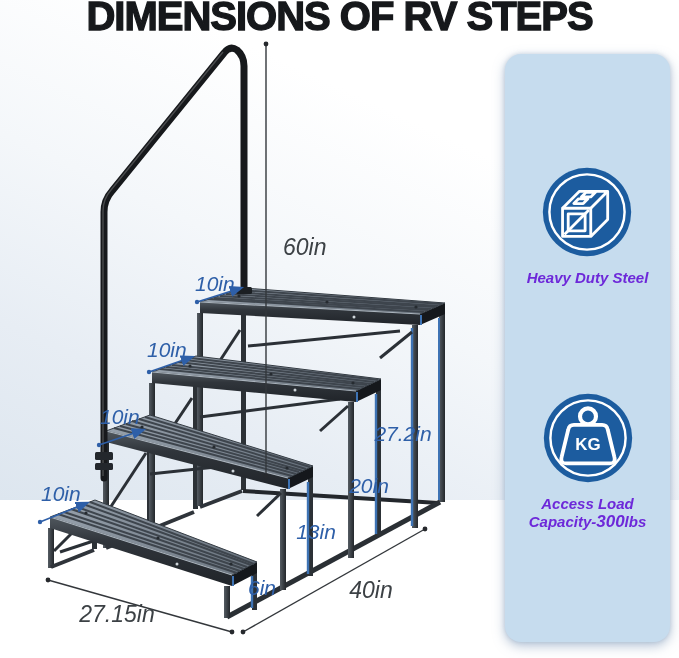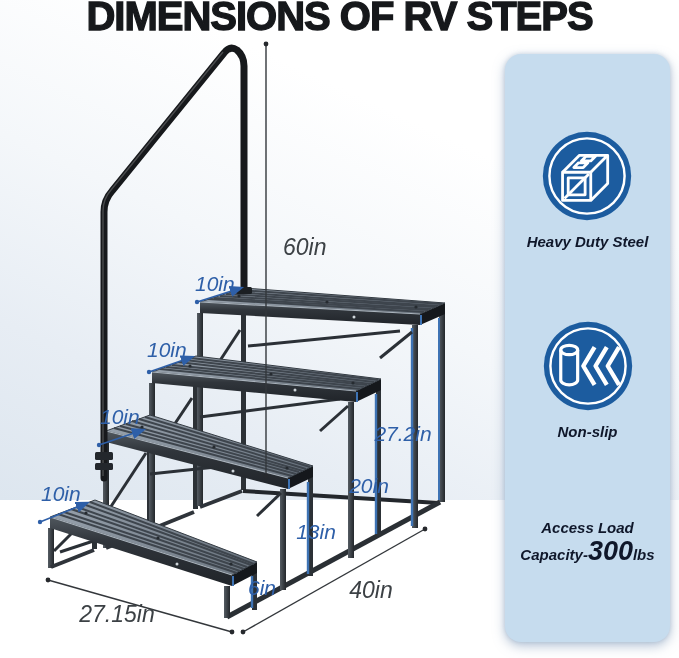--- a/index.html
+++ b/index.html
@@ -13,22 +13,22 @@
   .dimDark{font-style:italic;font-size:23px;fill:#3c4145;}
   .dimBlue{font-style:italic;font-size:21px;fill:#2e5fa8;}
   .panel{position:absolute;left:505px;top:54px;width:165px;height:588px;
          background:#c6dcee;border-radius:16px;
          box-shadow:0 4px 12px rgba(110,140,175,.5),0 0 4px rgba(130,155,185,.35);
          display:flex;flex-direction:column;align-items:center;justify-content:space-evenly;
          padding:6px 4px;box-sizing:border-box;}
   .feature{display:flex;flex-direction:column;align-items:center;}
   .badge{width:94px;height:94px;}
   .caption{margin-top:10px;text-align:center;font-style:italic;font-weight:700;
-           font-size:15px;color:#0f172a;line-height:1.15;}
-  .bigNum{font-size:27px;}
+           font-size:15px;color:#6d28d9;line-height:1.15;}
+  .bigNum{font-size:17px;}
 </style>
 </head>
 <body>
 
 <div class="stage">
 
   <h1 class="title">DIMENSIONS OF RV STEPS</h1>
 
   <svg class="scene" width="679" height="658" viewBox="0 0 679 658">
     <defs>
@@ -235,42 +235,31 @@
             <path d="M-26,-4 L-8,-22 L22,-22 L4,-4"></path>
             <path d="M22,-22 L22,8 L4,26"></path>
             <path d="M-14,-9 l10,0 l5,-5 l-10,0 z"></path>
             <path d="M-6,-16 l10,0 l5,-5 l-10,0 z"></path>
           </g>
         </svg>
       </div>
       <div class="caption">Heavy Duty Steel</div>
     </div>
 
+
     <div class="feature">
       <div class="badge">
         <svg width="94" height="94" viewBox="-50 -50 100 100">
           <circle r="47" fill="#1c5c9f"></circle>
             <circle r="40" fill="none" stroke="#fff" stroke-width="2.6"></circle>
-          <g fill="none" stroke="#fff" stroke-width="3.4">
-            <ellipse cx="-20" cy="-17" rx="9" ry="5"></ellipse>
-            <line x1="-29" y1="-17" x2="-29" y2="15"></line>
-            <line x1="-11" y1="-17" x2="-11" y2="15"></line>
-            <path d="M-29,15 a9,5 0 0 0 18,0"></path>
-          </g>
-          <g fill="none" stroke="#fff" stroke-width="4.6" stroke-linejoin="round">
-            <path d="M7,-20 L-5,0 L7,20"></path>
-            <path d="M20,-20 L8,0 L20,20"></path>
-            <path d="M33,-20 L21,0 L33,20"></path>
-          </g>
+          <circle cx="0" cy="-23" r="8.5" fill="none" stroke="#fff" stroke-width="4.4"></circle>
+          <path d="M-15,-14 L15,-14 Q20,-14 21,-9 L28,20 Q 30,27 23,27 L-23,27 Q-30,27 -28,20 L-21,-9 Q-20,-14 -15,-14 Z" fill="#1c5c9f" stroke="#fff" stroke-width="4"></path>
+          <text x="0" y="13" text-anchor="middle" font-size="18" font-weight="700" fill="#fff">KG</text>
         </svg>
       </div>
-      <div class="caption">Non-slip</div>
-    </div>
-
-    <div class="feature">
       <div class="caption">
         <span>Access Load</span><br>
         <span>Capacity-</span><span class="bigNum">300</span><span>lbs</span>
       </div>
     </div>
 
 
   </aside>
 </div>
 

